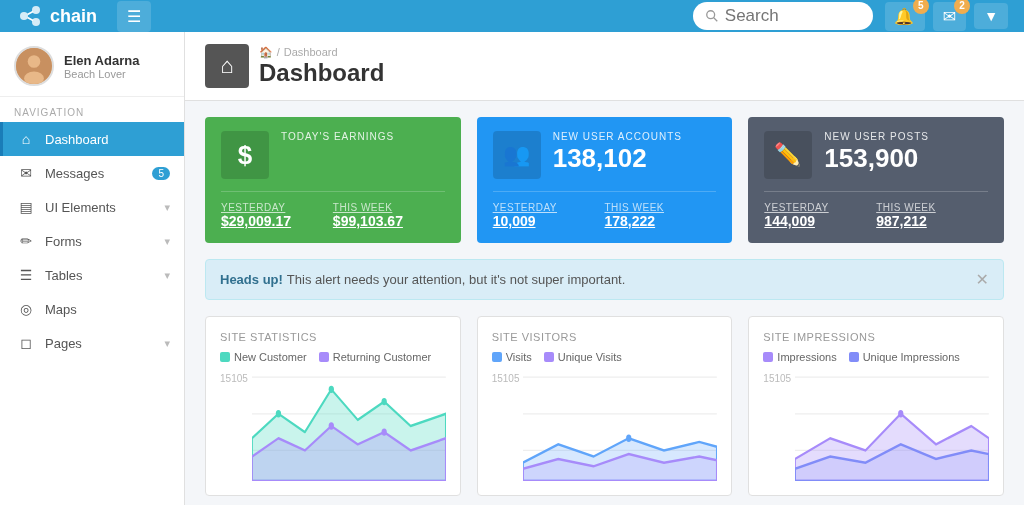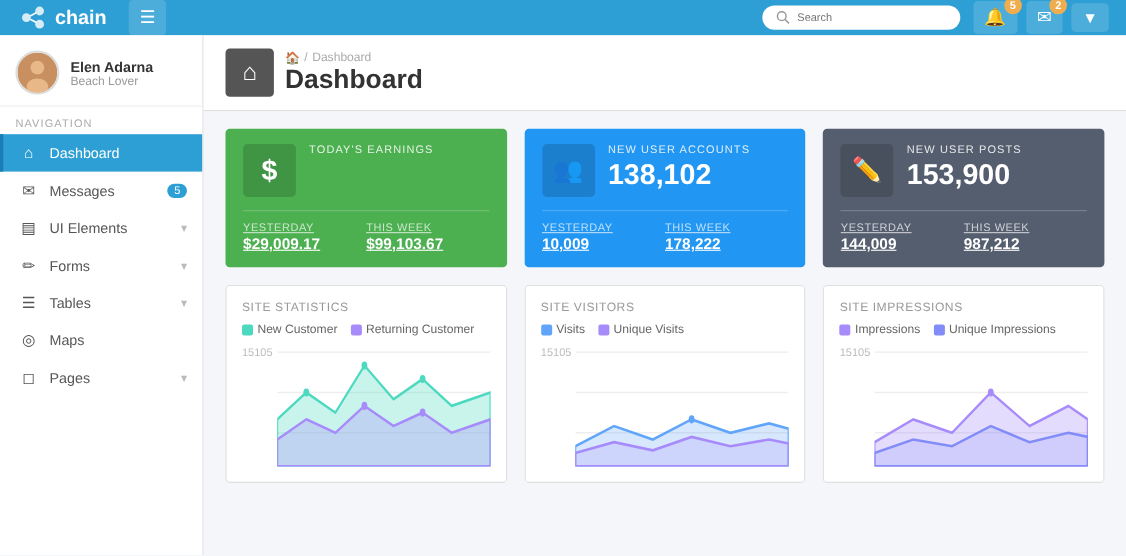--- a/index.html
+++ b/index.html
@@ -20,21 +20,21 @@
     .topnav-hamburger { color: #fff; background: rgba(255,255,255,0.15); border: none; cursor: pointer; border-radius: 4px; padding: 6px 10px; font-size: 16px; margin-left: 8px; }
     .topnav-spacer { flex: 1; }
     .topnav-search {
       display: flex; align-items: center;
       background: #fff;
       border-radius: 20px;
       padding: 4px 12px;
       gap: 6px;
       width: 180px;
     }
-    .topnav-search input { border: none; outline: none; font-size: 10px; color: #4d7c0f; width: 100%; background: transparent; }
+    .topnav-search input { border: none; outline: none; font-size: 17px; color: #4d7c0f; width: 100%; background: transparent; }
     .topnav-search svg { color: #999; width: 14px; height: 14px; flex-shrink: 0; }
     .topnav-icons { display: flex; align-items: center; gap: 8px; }
     .topnav-badge-btn {
       position: relative; background: rgba(255,255,255,0.15); border: none; cursor: pointer;
       border-radius: 4px; padding: 5px 10px; color: #fff; font-size: 16px; display: flex; align-items: center;
     }
     .badge {
       position: absolute; top: -4px; right: -4px;
       background: #f0ad4e; color: #fff; border-radius: 50%;
       font-size: 10px; width: 16px; height: 16px;
@@ -302,20 +302,25 @@
             <div class="stat-sub-value">144,009</div>
           </div>
           <div class="stat-sub">
             <div class="stat-sub-label">THIS WEEK</div>
             <div class="stat-sub-value">987,212</div>
           </div>
         </div>
       </div>
     </div>
 
+    <div class="alert-bar">
+      <span class="alert-title">Heads up!</span>
+      <span> This alert needs your attention, but it's not super important.</span>
+      <span class="alert-close">✕</span>
+    </div>
 
     <div class="chart-section">
 
       <div class="chart-card">
         <div class="chart-title">SITE STATISTICS</div>
         <div class="chart-legend">
           <div class="legend-item">
             <div class="legend-dot" style="background:#4dd9c0;"></div>
             <span>New Customer</span>
           </div>

